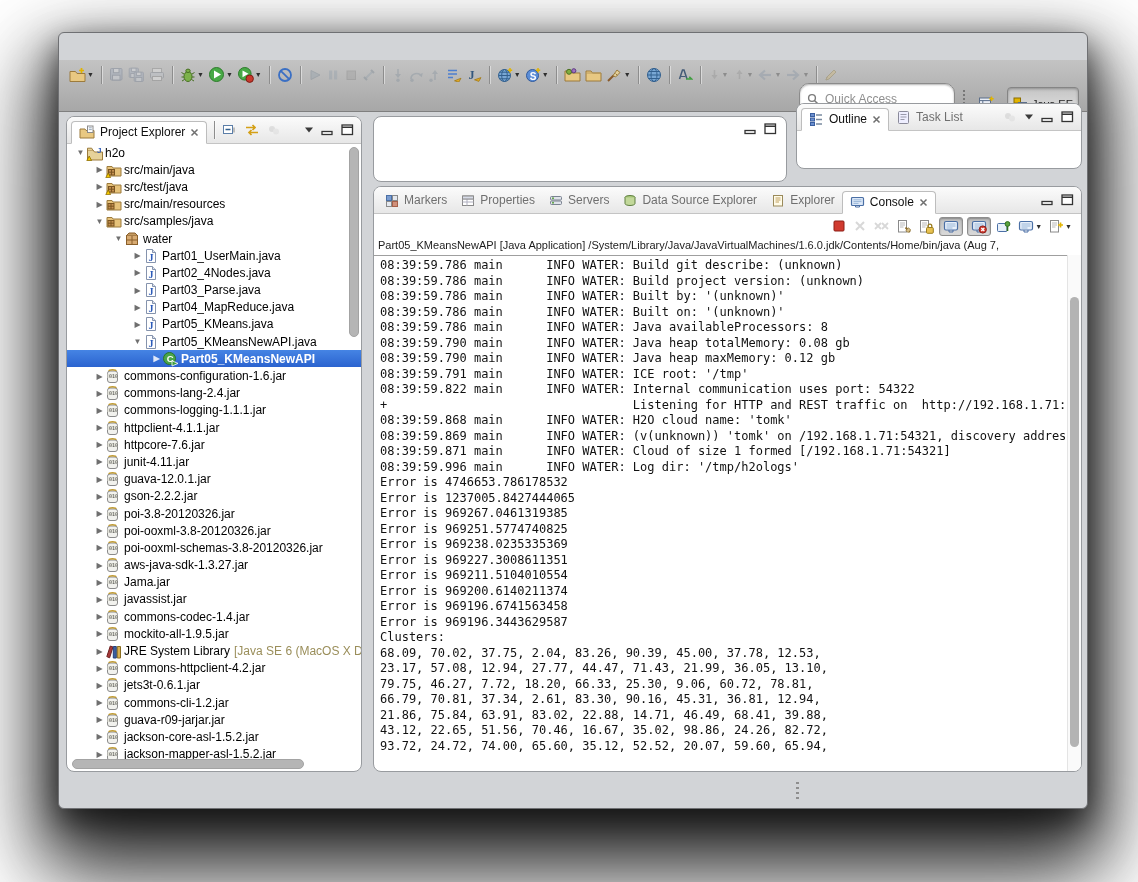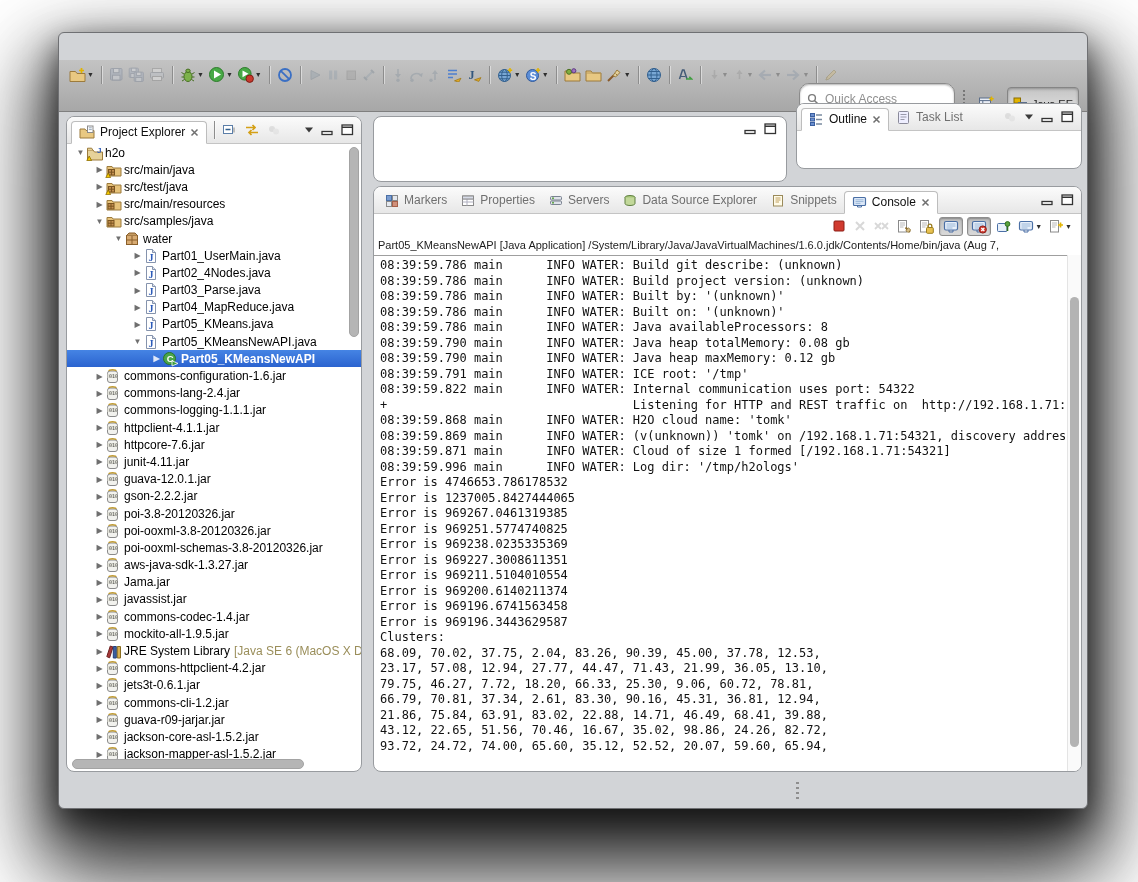--- a/index.html
+++ b/index.html
@@ -933,21 +933,21 @@
             </span>
             <span>Data Source Explorer</span>
           </div>
           <div class="vtab">
             <span class="hic">
               <svg width="14" height="13" viewBox="0 0 14 13">
                 <rect x="2.5" y="1.5" width="9" height="10.5" fill="#fffbe8" stroke="#9a8a5a"></rect>
                 <path d="M4.5 4h5M4.5 6h5M4.5 8h3.5" stroke="#c0a060"></path>
               </svg>
             </span>
-            <span>Snippets</span>
+            <span>Explorer</span>
           </div>
           <div class="vtab active">
             <span class="hic">
               <svg width="15" height="13" viewBox="0 0 15 13">
                 <rect x="1.5" y="1.5" width="12" height="8" rx="1" fill="#dce8f8" stroke="#4a6fa5" stroke-width="1.2"></rect>
                 <path d="M3.5 3.8h8M3.5 5.6h8M3.5 7.4h5" stroke="#9ab7d8"></path>
                 <path d="M5.5 9.5v1.5h4V9.5" fill="none" stroke="#4a6fa5"></path>
               </svg>
             </span>
             <span>Console</span>

